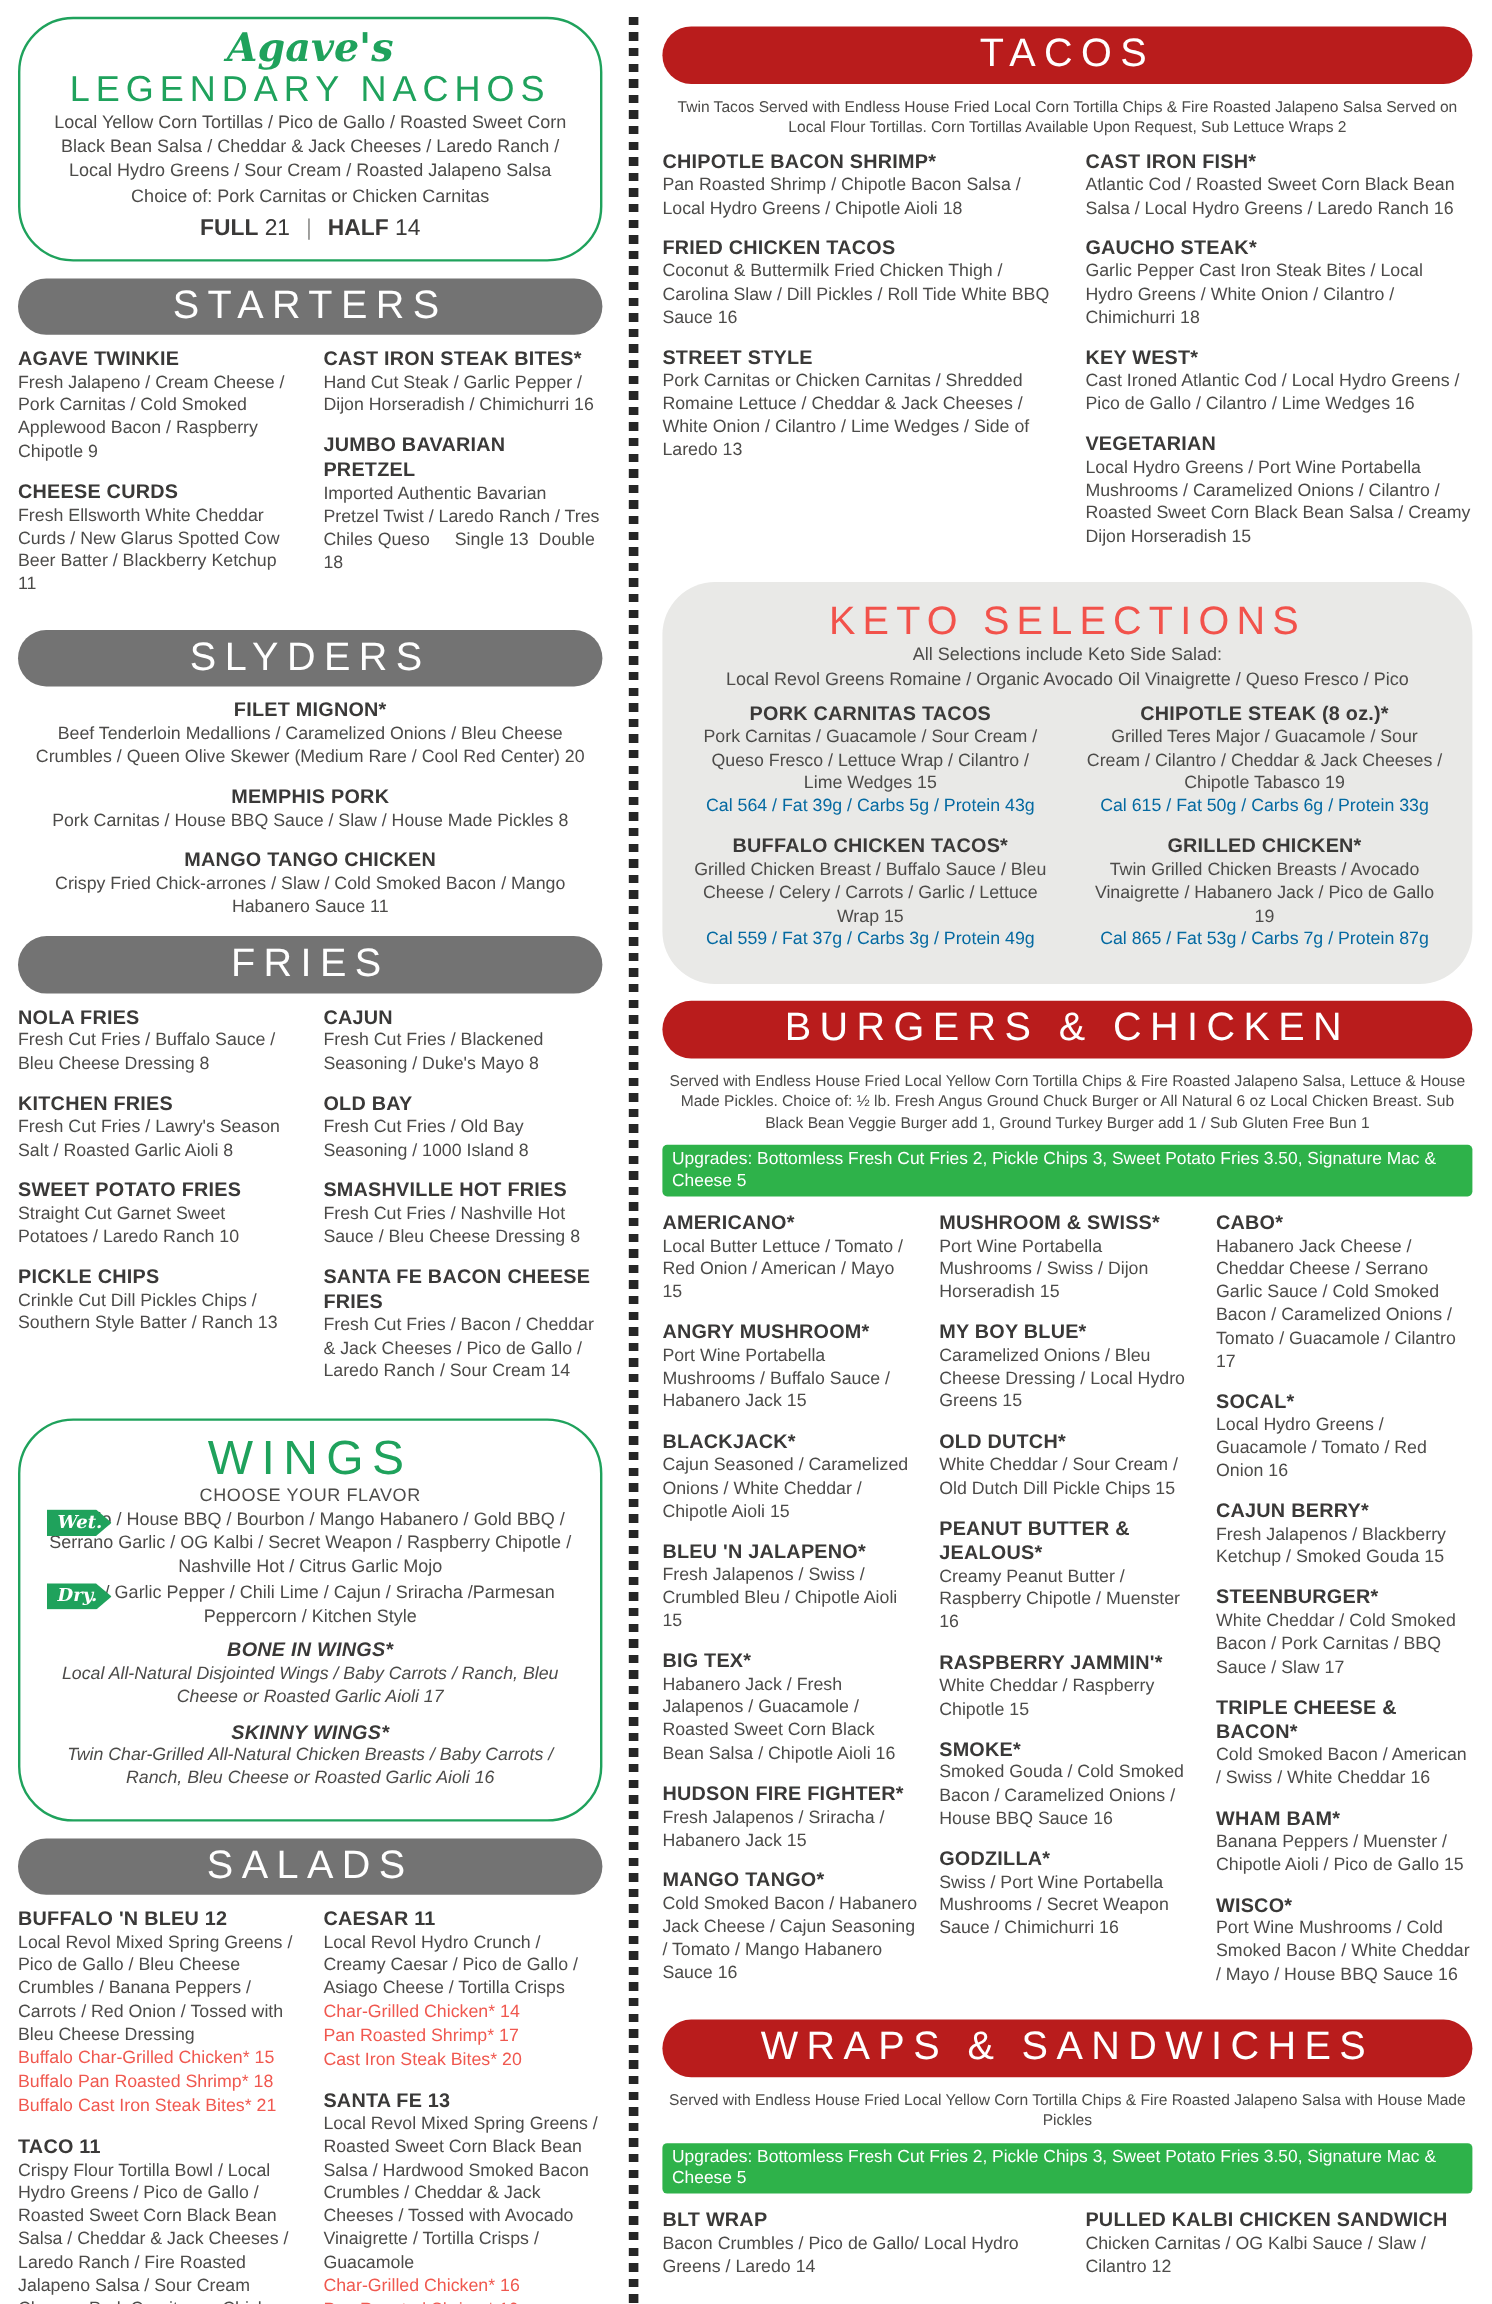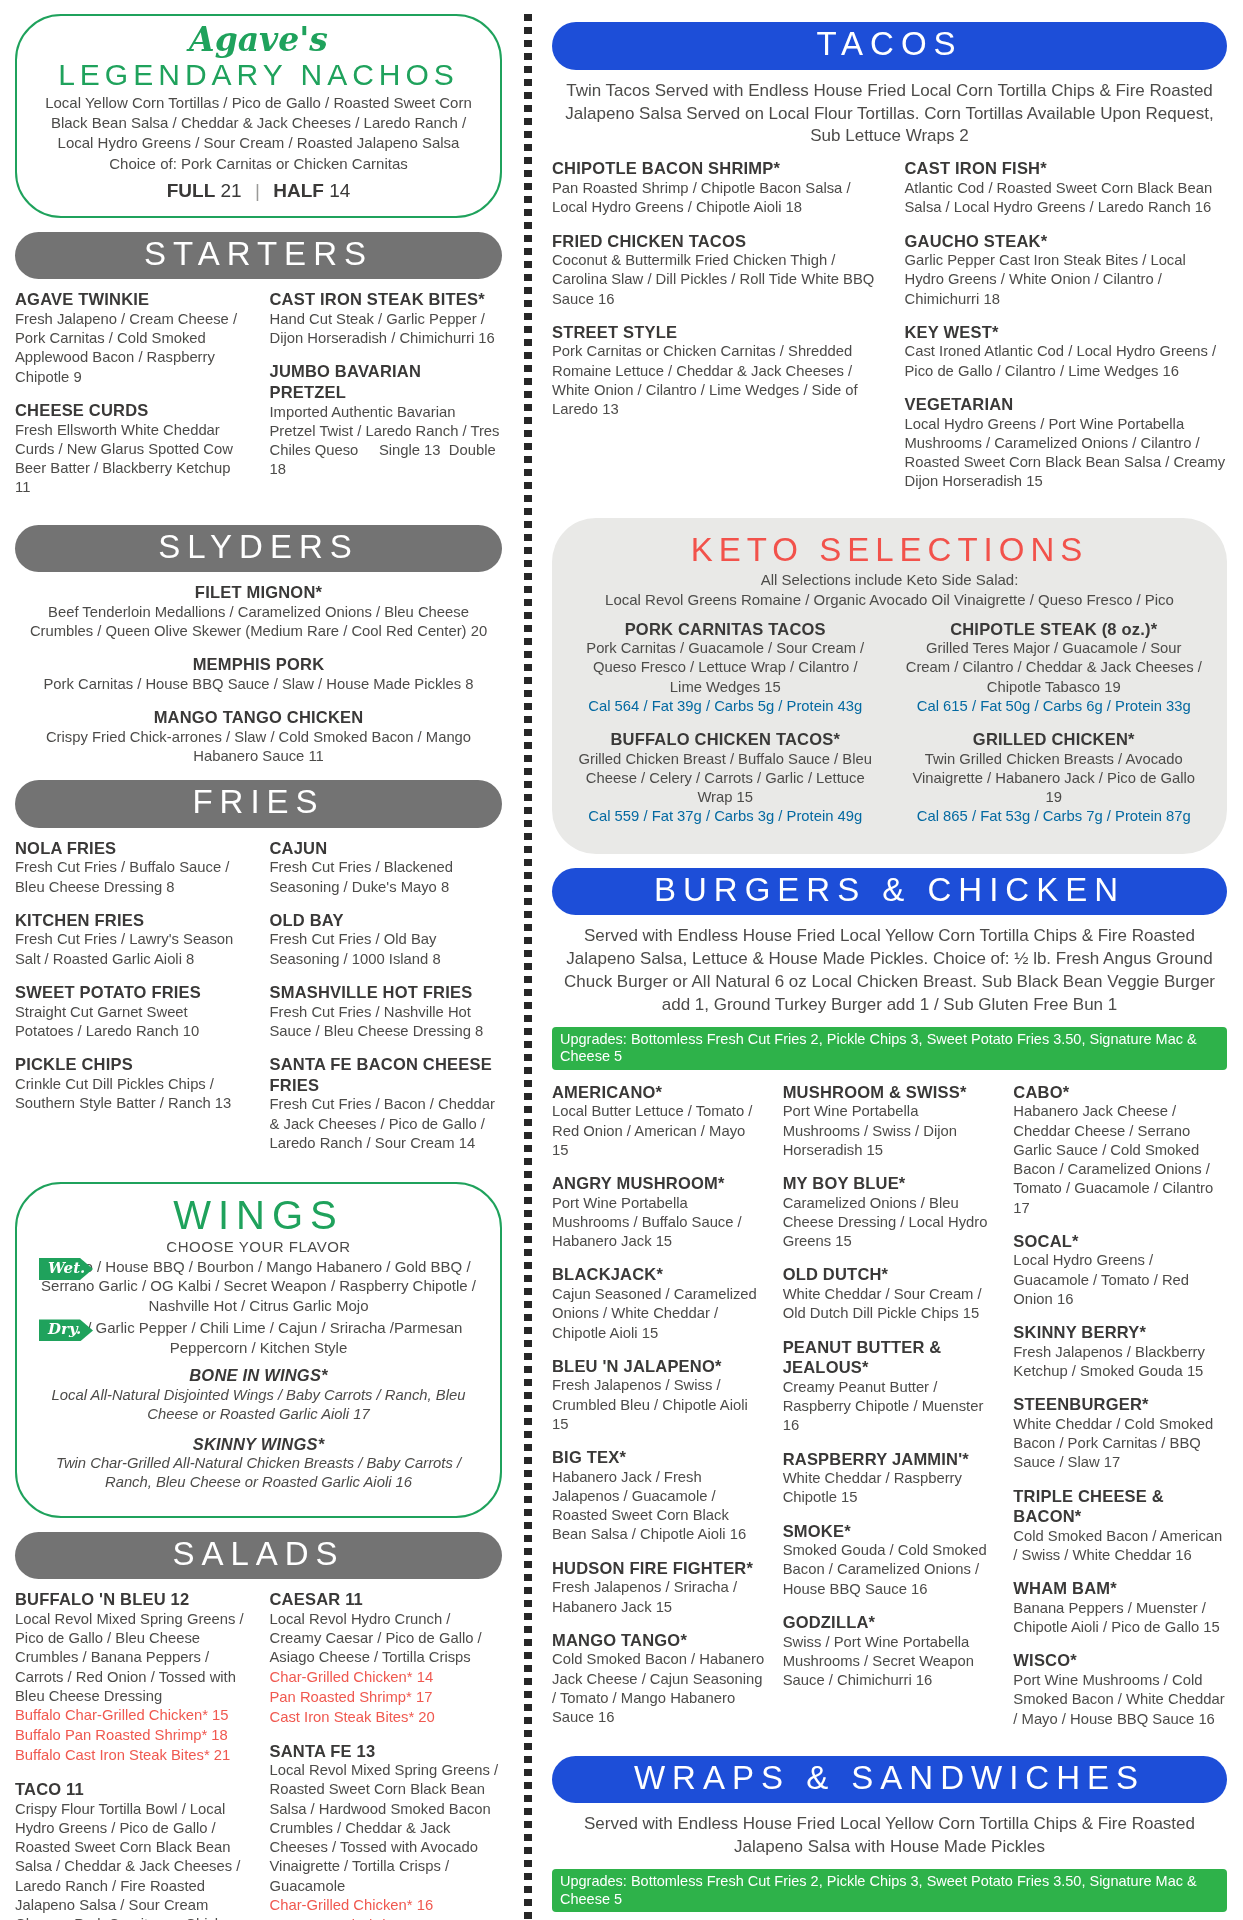--- a/index.html
+++ b/index.html
@@ -10,21 +10,21 @@
   .col-left { width: 487px; flex: 0 0 487px; }
   .divider { flex: 0 0 8px; margin: 0 20px 0 22px; height: 1906px;
     background: repeating-linear-gradient(to bottom, #262626 0 7px, transparent 7px 13px); }
   .col-right { flex: 1; padding-right: 6px; }
 
   
   .banner { display: block; text-align: center; border-radius: 999px; color: #fff;
     font-size: 33px; letter-spacing: 7px; line-height: 1.2; padding: 2px 0 6px;
     font-weight: 400; margin: 14px 0 10px; }
   .banner-red { background: #737373; }
-  .banner-black { background: #1d4ed8; }
+  .banner-black { background: #b91c1c; }
   .grid2 { display: grid; grid-template-columns: 1fr 1fr; column-gap: 22px; }
   .grid3 { display: grid; grid-template-columns: 1fr 1fr 1fr; column-gap: 17px; }
   .item { margin-bottom: 13px; }
   .iname { font-weight: 700; color: #3A3938; font-size: 16.5px; letter-spacing: 0.2px; line-height: 1.25; }
   .idesc { font-size: 14.8px; line-height: 1.3; color: #4C4B49; }
   .addon { color: #F0584F; font-size: 14.8px; line-height: 1.35; }
   .ical { font-size: 14.8px; line-height: 1.3; color: #0369a1; }
   .ical:empty { display: none; }
   .centered .item, .centered .iname, .centered .idesc, .centered .ical { text-align: center; }
 
@@ -49,21 +49,21 @@
     clip-path: polygon(0 0, 76% 0, 100% 50%, 76% 100%, 0 100%); }
   .wings-items { margin-top: 8px; font-style: italic; }
   .wings-items .item { margin-bottom: 9px; }
 
   .keto-box { background: #E9E9E7; border-radius: 44px; padding: 12px 24px 14px;
     text-align: center; margin: 14px 0 12px; }
   .keto-title { color: #F2524B; font-size: 33px; letter-spacing: 6px; font-weight: 400; line-height: 1.2; }
   .keto-sub { font-size: 15px; line-height: 1.35; color: #4C4B49; }
   .keto-box .grid2 { margin-top: 8px; column-gap: 30px; }
 
-  .intro { text-align: center; font-size: 17px; line-height: 1.35; margin-bottom: 10px; }
+  .intro { text-align: center; font-size: 13px; line-height: 1.35; margin-bottom: 10px; }
   .green-bar { background: #2EB24A; color: #fff; font-size: 14.5px; line-height: 1.2;
     border-radius: 4px; padding: 4px 8px; margin: 4px 0 12px; }
 </style>
 </head>
 <body>
 
 <div class="page">
 
   <div class="col-left">
 
@@ -416,21 +416,21 @@
             <div class="iname">CABO*</div>
             <div class="idesc">Habanero Jack Cheese / Cheddar Cheese / Serrano Garlic Sauce / Cold Smoked Bacon / Caramelized Onions / Tomato / Guacamole / Cilantro 17</div>
           </div>
 
           <div class="item">
             <div class="iname">SOCAL*</div>
             <div class="idesc">Local Hydro Greens / Guacamole / Tomato / Red Onion 16</div>
           </div>
 
           <div class="item">
-            <div class="iname">SKINNY BERRY*</div>
+            <div class="iname">CAJUN BERRY*</div>
             <div class="idesc">Fresh Jalapenos / Blackberry Ketchup / Smoked Gouda 15</div>
           </div>
 
           <div class="item">
             <div class="iname">STEENBURGER*</div>
             <div class="idesc">White Cheddar / Cold Smoked Bacon / Pork Carnitas / BBQ Sauce / Slaw 17</div>
           </div>
 
           <div class="item">
             <div class="iname">TRIPLE CHEESE &amp; BACON*</div>

